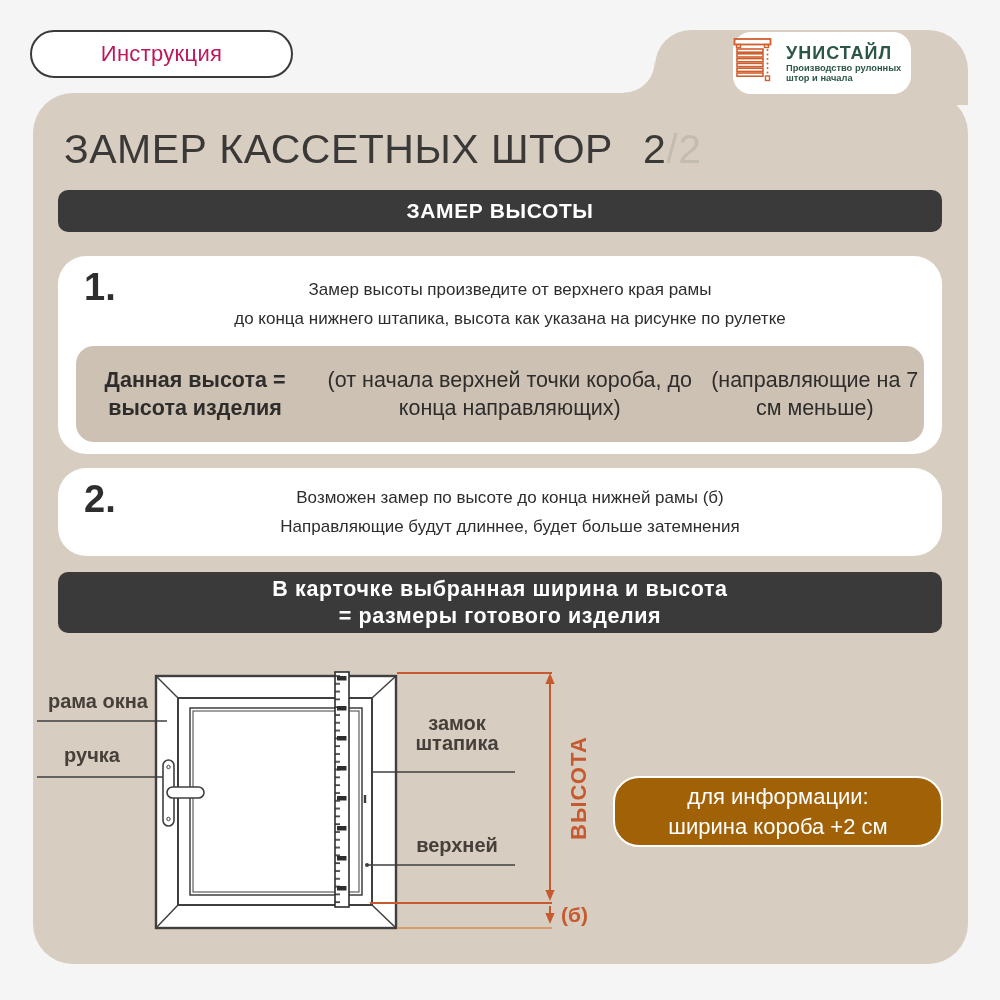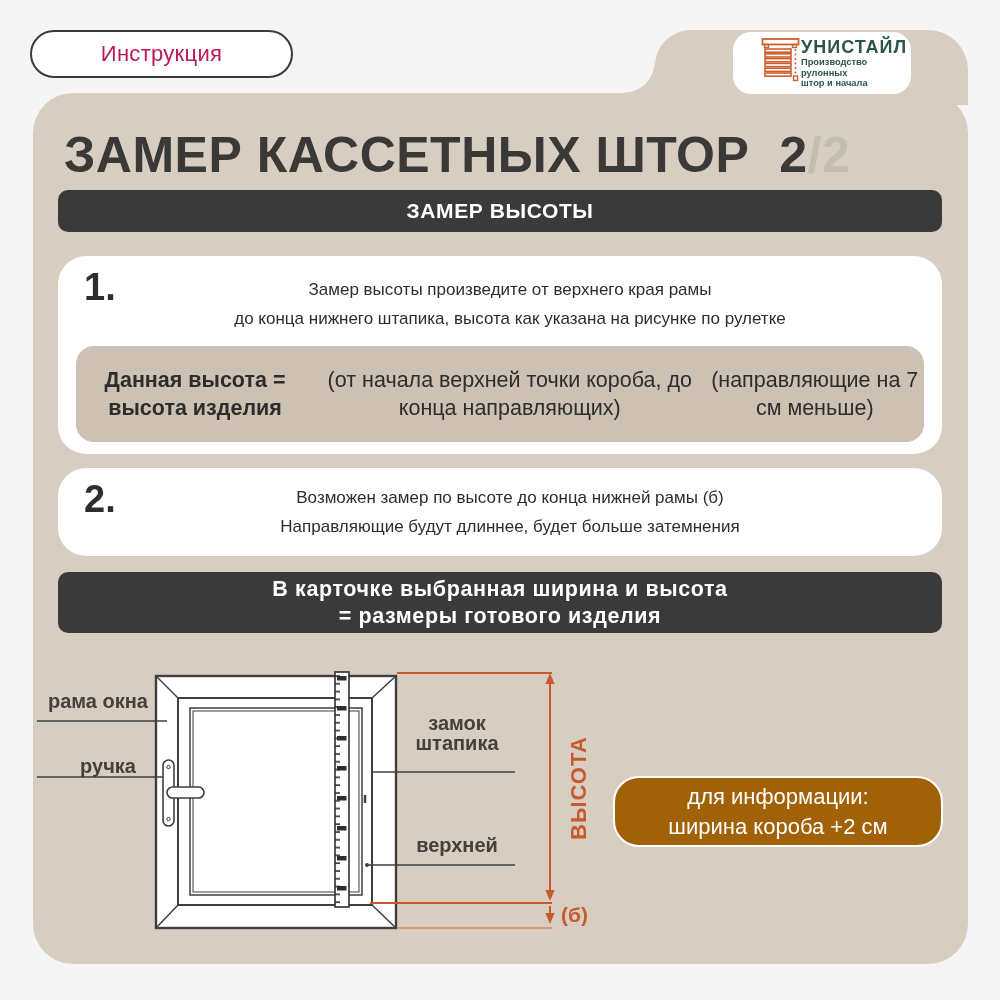--- a/index.html
+++ b/index.html
@@ -32,31 +32,31 @@
   }
   .tab-fillet {
     left:624px; top:62px; width:31px; height:31px;
     background:radial-gradient(circle 31px at 0 0, rgba(0,0,0,0) 30px, #d7cdc0 31px);
   }
 
   
   .logo-box {
     left:733px; top:32px; width:178px; height:62px;
     background:#ffffff; border-radius:18px;
-    display:flex; align-items:center; padding-left:28px; gap:0;
+    display:flex; align-items:center; padding-left:0; gap:13px;
   }
   .logo-text { display:flex; flex-direction:column; }
   .logo-name { font-size:18px; font-weight:bold; color:#2c564a; letter-spacing:1px; line-height:20px; }
   .logo-tag  { font-size:9.3px; font-weight:bold; color:#2c564a; line-height:10.5px; }
 
   
   .title-row {
     left:64px; top:126px; width:880px;
     display:flex; align-items:baseline;
-    font-weight:bold; font-size:50px; color:#3a3938; letter-spacing:.5px;
+    font-weight:normal; font-size:41px; color:#3a3938; letter-spacing:.5px;
     white-space:nowrap;
   }
   .title-pager { margin-left:30px; display:flex; }
   .pager-current { color:#3a3938; }
   .pager-rest   { color:#c3bcb0; }
 
   
   .bar {
     left:58px; width:884px; background:#3b3a3a; color:#ffffff;
     display:flex; flex-direction:column; align-items:center; justify-content:center;
@@ -83,21 +83,21 @@
     position:absolute; left:18px; right:18px; top:90px; height:96px;
     background:#ccc1b2; border-radius:18px;
     display:flex; align-items:center; justify-content:center;
     font-size:21.5px; color:#2e2d2c; line-height:28px; text-align:center;
   }
   .note-bold { font-weight:bold; }
 
   
   .dg-label { font-weight:bold; font-size:20px; color:#46403b; text-align:center; }
   .lbl-frame  { left:40px;  top:690px; width:116px; }
-  .lbl-handle { left:60px;  top:744px; width:96px;margin-top:11px;  }
+  .lbl-handle { left:44px;  top:744px; width:96px;  }
   .lbl-lock   { left:395px; top:713px; width:124px; line-height:20px; }
   .lbl-bead   { left:395px; top:834px; width:124px; }
   .lbl-height {
     left:579px; top:788px;
     transform:translate(-50%,-50%) rotate(-90deg);
     font-weight:bold; font-size:22px; color:#c65a2e; letter-spacing:1px; white-space:nowrap;
   }
   .lbl-b { left:561px; top:903px; font-weight:bold; font-size:21px; color:#c65a2e; }
 
   

